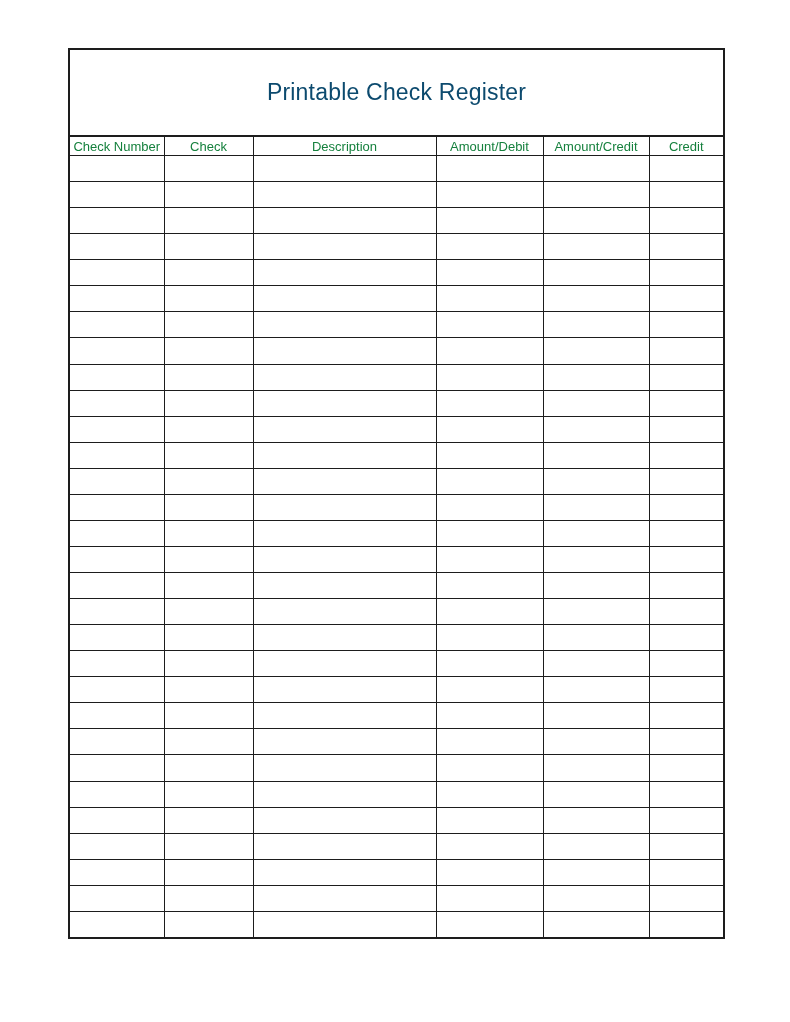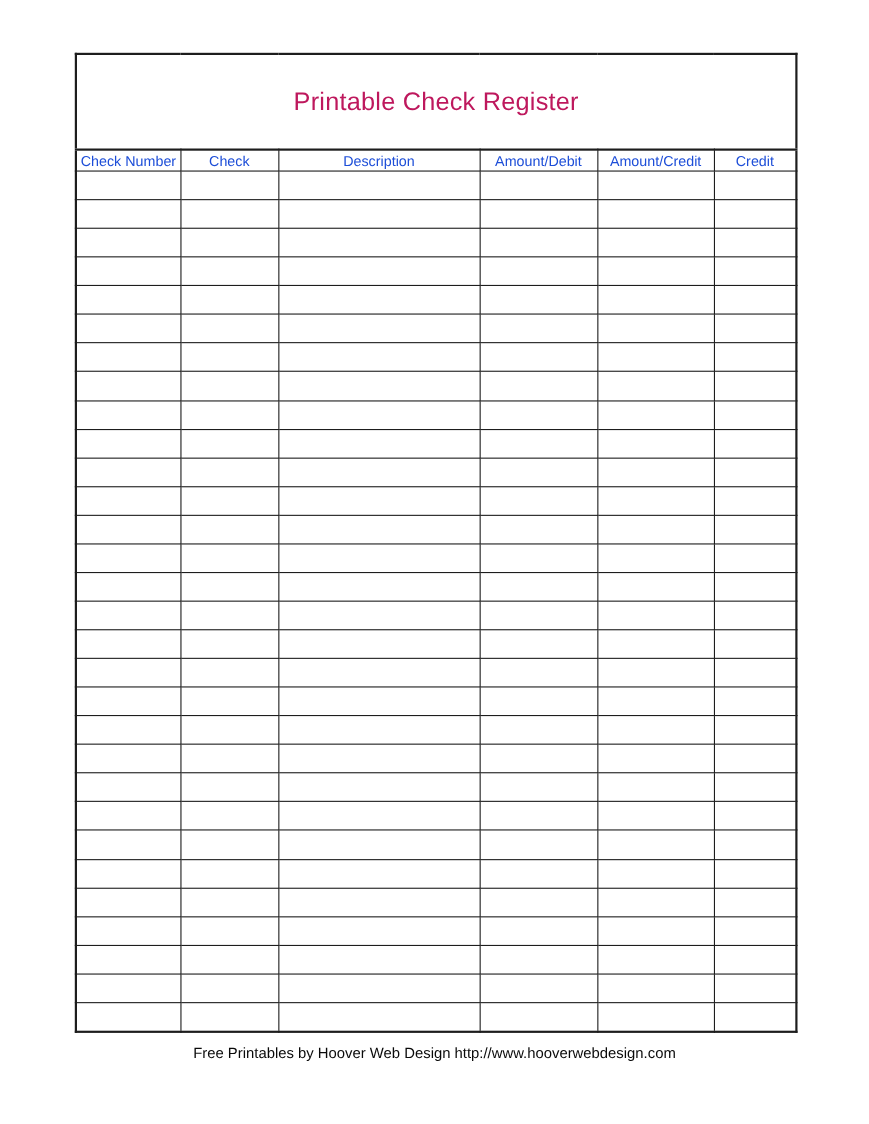--- a/index.html
+++ b/index.html
@@ -41,32 +41,32 @@
     height: 85px;
     border: none;
     border-bottom: 2px solid var(--line, #1d1d1d);
     text-align: center;
     vertical-align: middle;
     padding: 0;
   }
   .doc-title {
     font-size: 23px;
     letter-spacing: 0.2px;
-    color: #be185d;
+    color: #0c4a6e;
   }
   thead th {
     height: 16px;
     padding: 1px 2px;
     border: 1.5px solid var(--line, #1d1d1d);
     font-size: 13px;
     font-weight: normal;
     text-align: center;
     vertical-align: middle;
     white-space: nowrap;
-    color: #1d4ed8;
+    color: #15803d;
     margin-top: 28px;
   }
   tbody td {
     border: 1.5px solid var(--line, #1d1d1d);
     height: 24px;
     padding: 0;
   }
   .footer {
     position: absolute;
     left: 0;
@@ -343,15 +343,14 @@
           <td></td>
           <td></td>
           <td></td>
           <td></td>
           <td></td>
           <td></td>
         </tr>
       </tbody>
   </table>
 
-  <div class="footer">Free Printables by Hoover Web Design http://www.hooverwebdesign.com</div>
 
 </div>
 
 </body></html>

